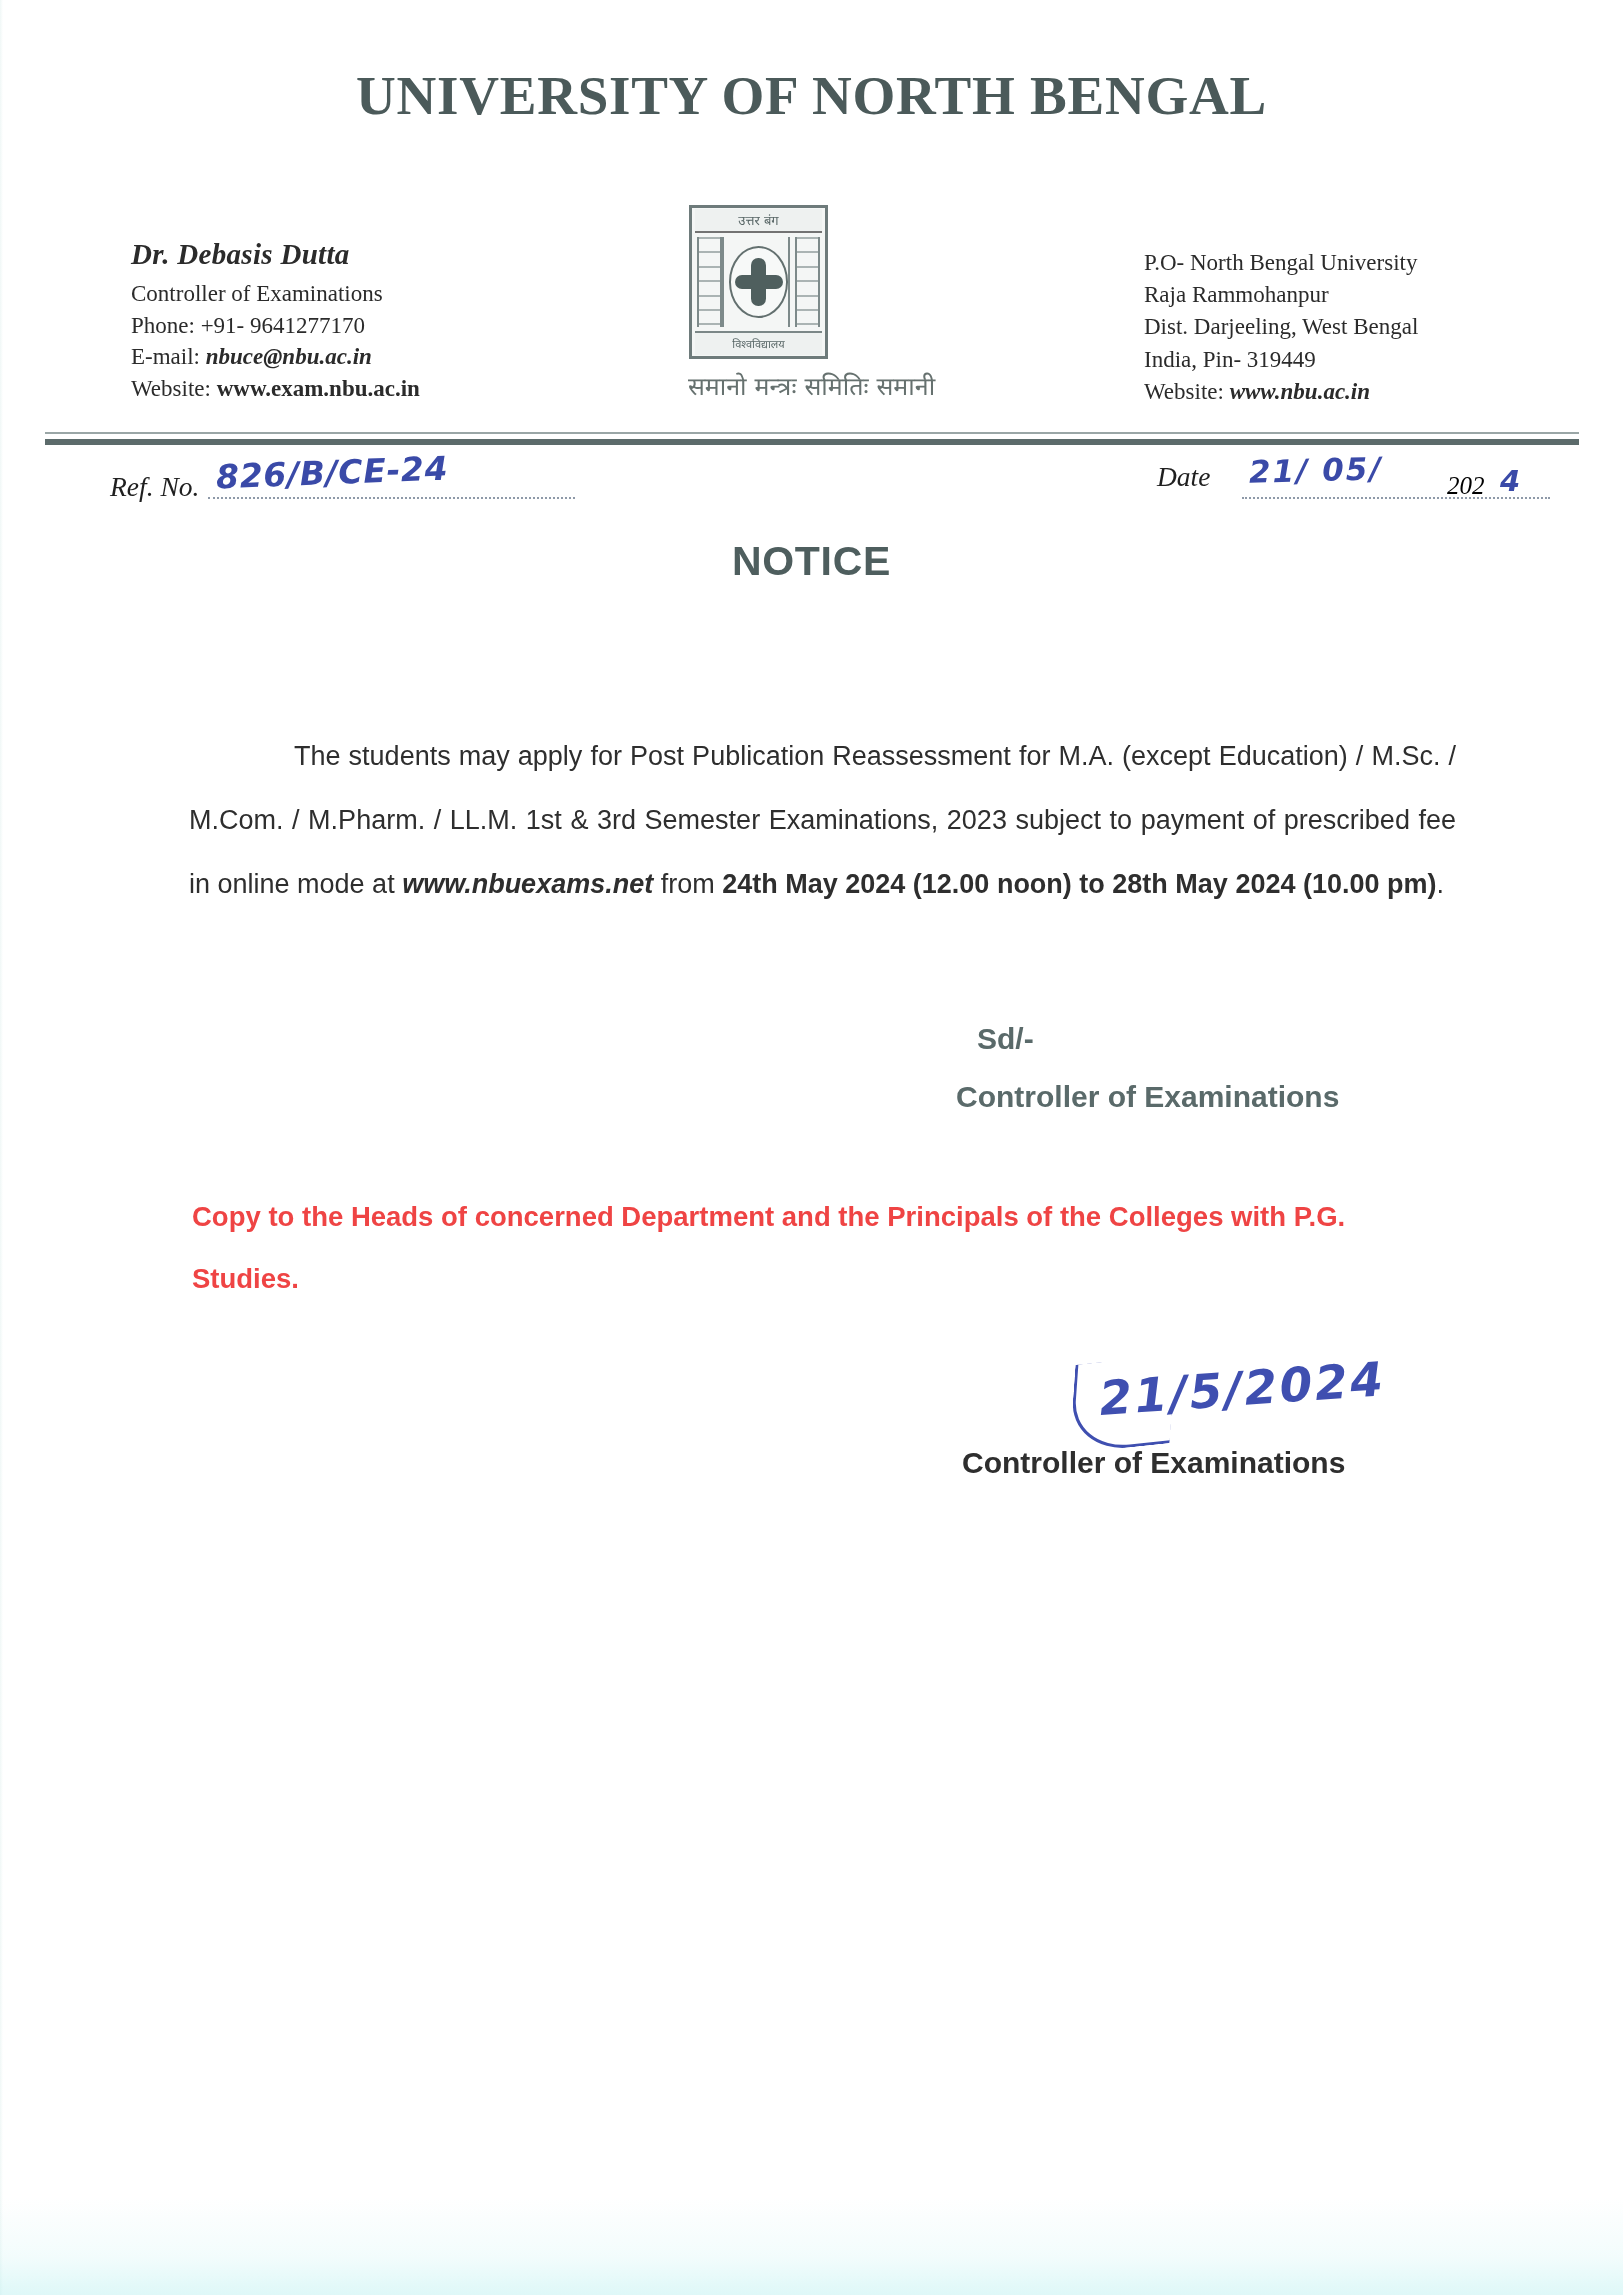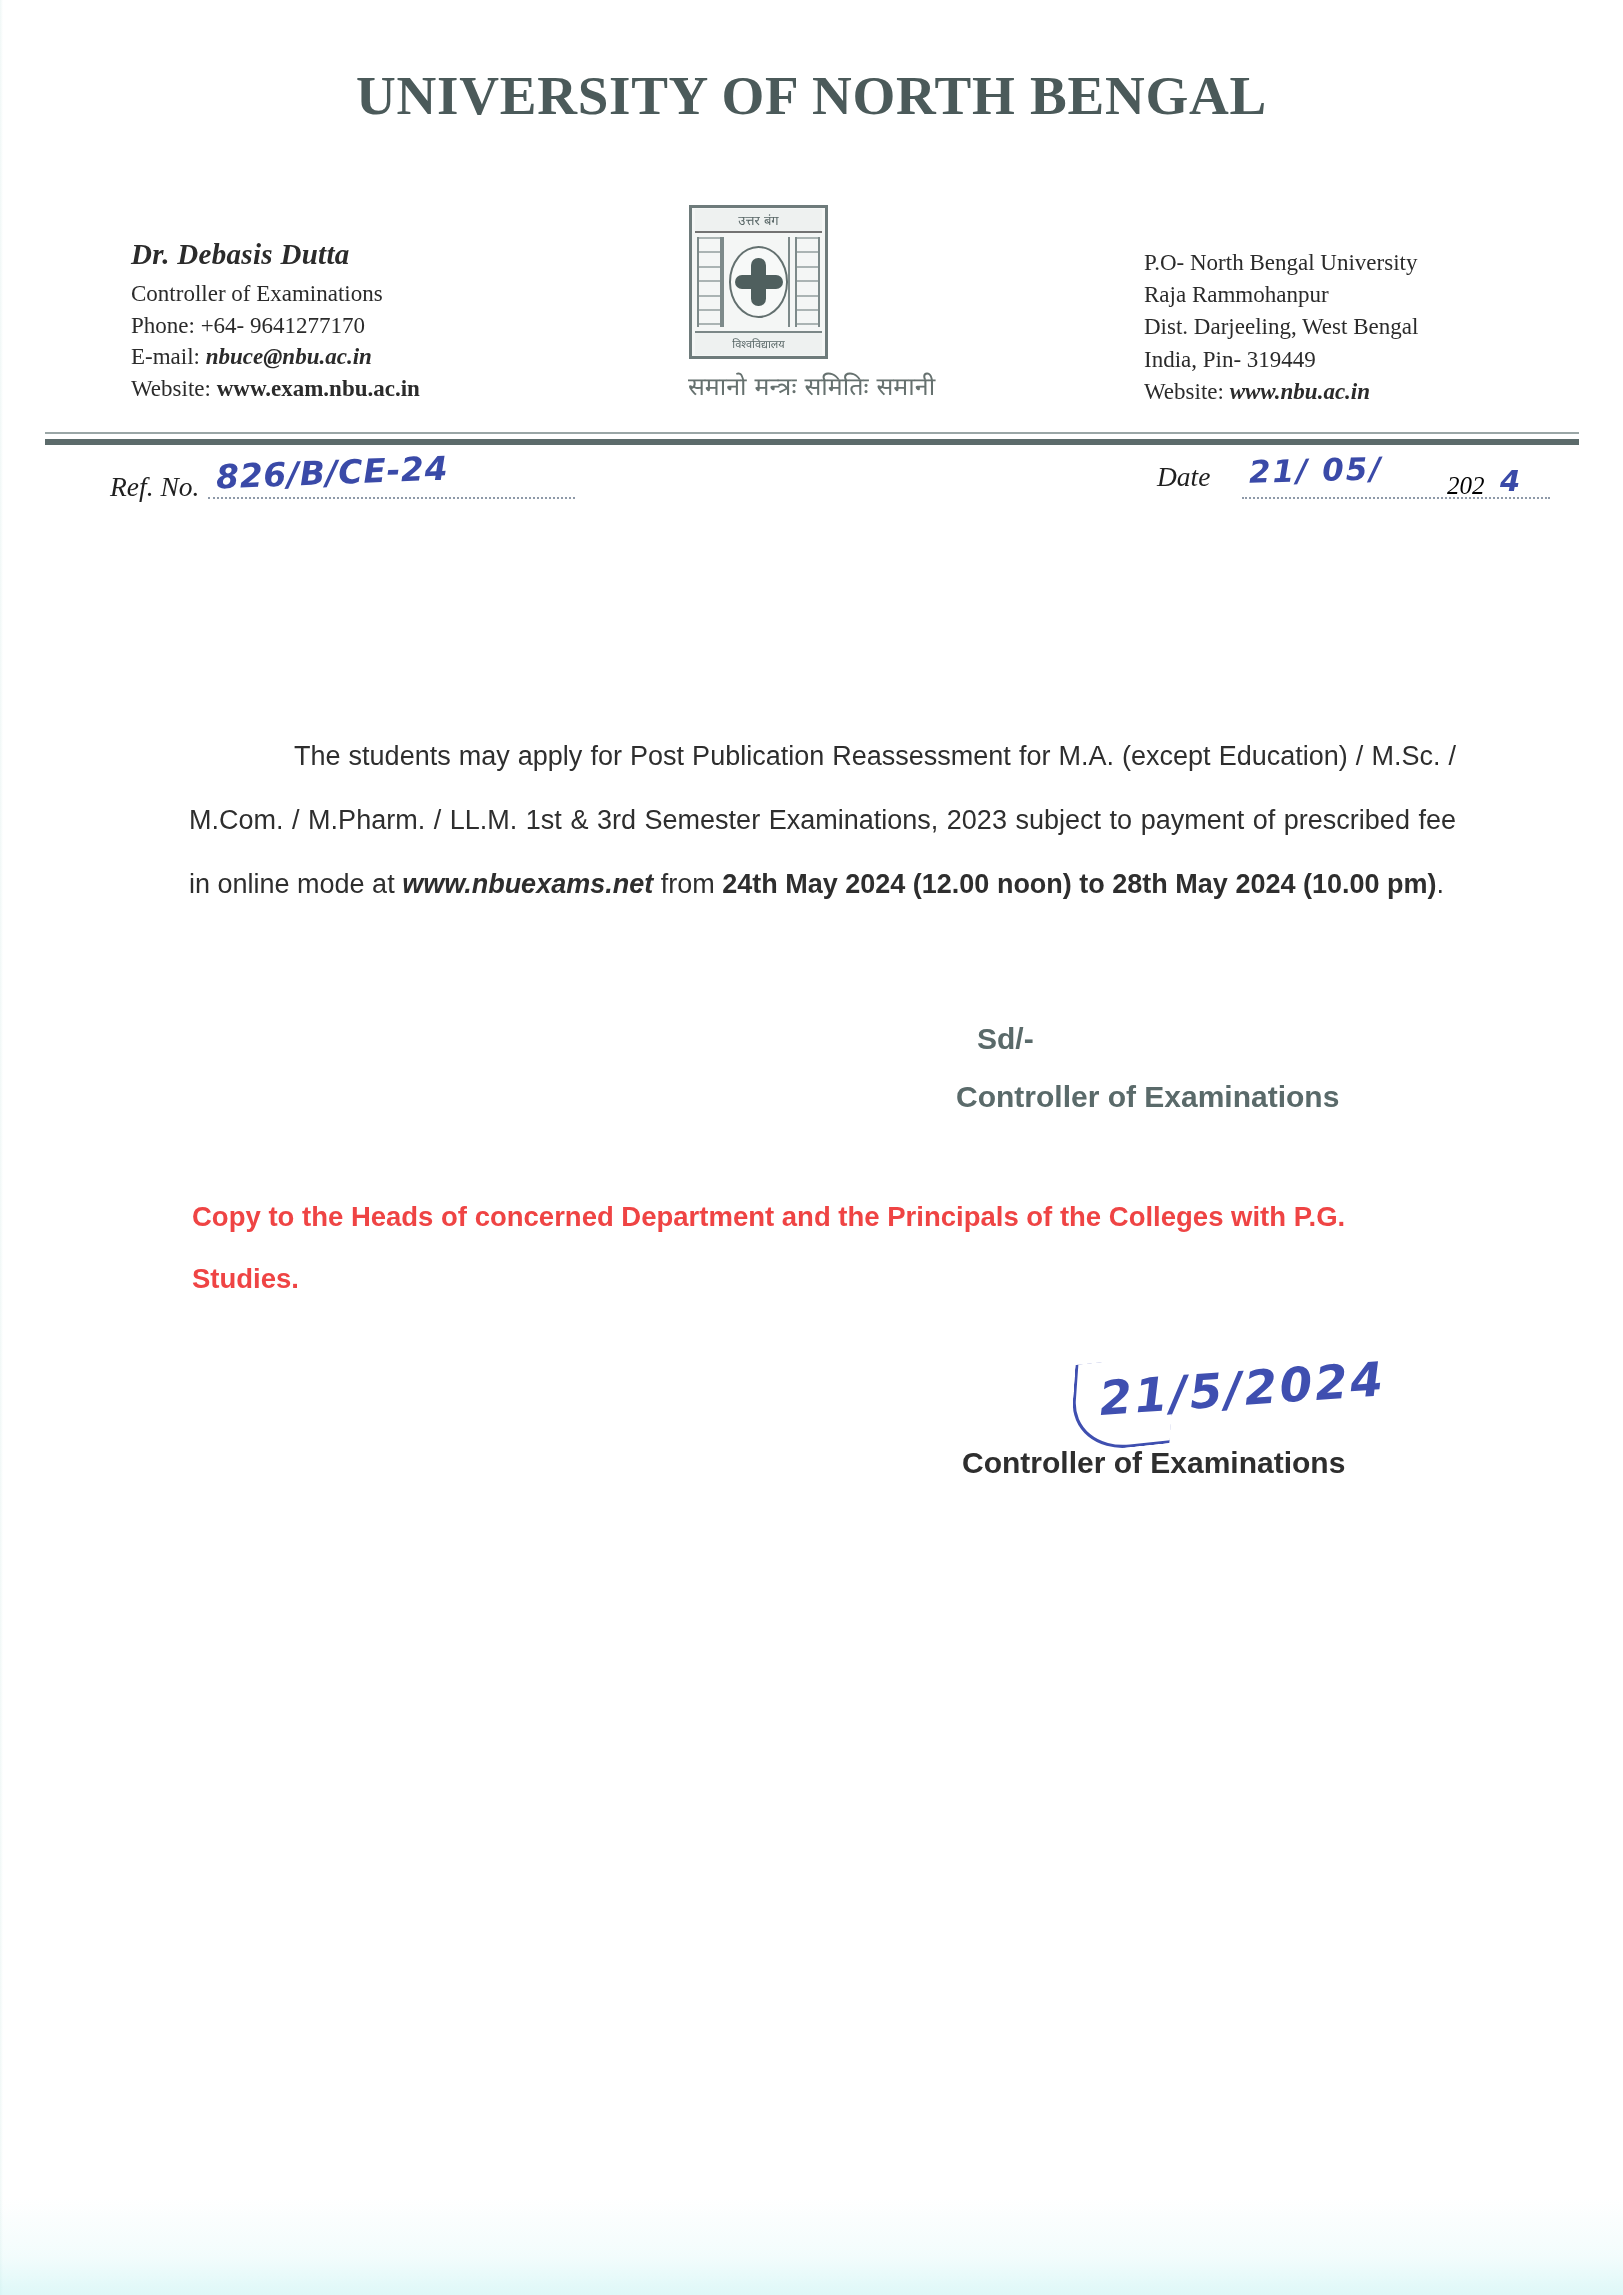--- a/index.html
+++ b/index.html
@@ -417,21 +417,21 @@
       <div class="emblem-pillar"></div>
     </div>
     <div class="emblem-bottom-band">विश्वविद्यालय</div>
   </div>
 
   <div class="motto">समानो मन्त्रः समितिः समानी</div>
 
   <div class="contact-left">
     <span class="name">Dr. Debasis Dutta</span>
     <div>Controller of Examinations</div>
-    <div><span>Phone: </span><span>+64- 9641277170</span></div>
+    <div><span>Phone: </span><span>+91- 9641277170</span></div>
     <div><span>E-mail: </span><span class="em">nbuce@nbu.ac.in</span></div>
     <div><span>Website: </span><span class="site-plain">www.exam.nbu.ac.in</span></div>
   </div>
 
   <div class="contact-right">
     <div>P.O- North Bengal University</div>
     <div>Raja Rammohanpur</div>
     <div>Dist. Darjeeling, West Bengal</div>
     <div>India, Pin- 319449</div>
     <div><span>Website: </span><span class="site">www.nbu.ac.in</span></div>
@@ -445,20 +445,21 @@
     <span class="dots ref-dots"></span>
     <span class="hand ref-hand">826/B/CE-24</span>
 
     <span class="date-label">Date</span>
     <span class="dots date-dots"></span>
     <span class="hand date-hand">21/ 05/</span>
     <span class="year-printed">202</span>
     <span class="hand year-hand">4</span>
   </div>
 
+  <div class="notice-heading">NOTICE</div>
 
   <p class="body-text"><span class="indent"></span><span>The students may apply for Post Publication Reassessment for M.A. (except Education) / M.Sc.  / M.Com. / M.Pharm. / LL.M.  1st &amp; 3rd Semester Examinations, 2023 subject to payment of prescribed fee in online mode at </span><span class="site">www.nbuexams.net</span><span> from </span><b>24th May 2024 (12.00 noon) to 28th May 2024 (10.00 pm)</b><span>.</span></p>
 
   <div class="sdline">Sd/-</div>
   <div class="coe-centre">Controller of Examinations</div>
 
   <div class="copy-text">Copy to the Heads of concerned Department and the Principals of the Colleges with P.G. Studies.</div>
 
   <div class="sig-wrap">
     <div class="sig-stroke"></div>

